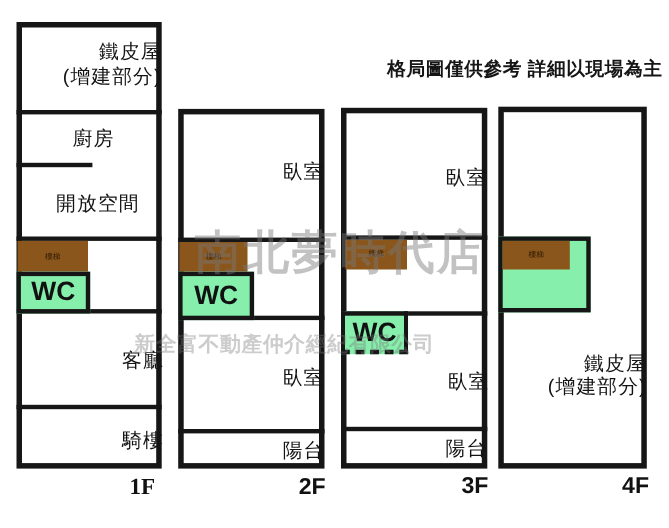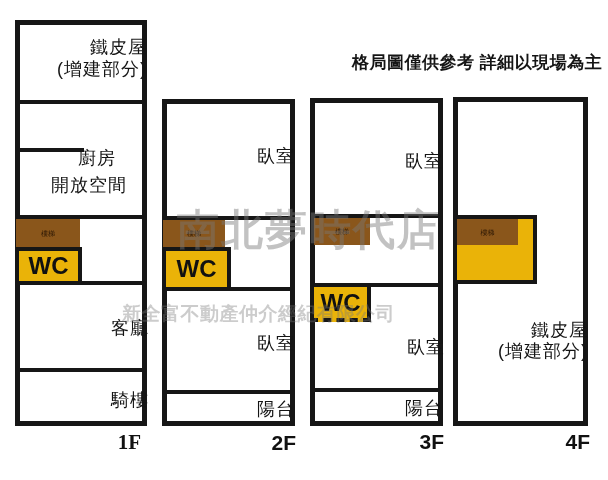--- a/index.html
+++ b/index.html
@@ -18,21 +18,21 @@
   
   .stairs {
     position:absolute; background:#8a561b;
     display:flex; align-items:center; justify-content:center;
   }
   .stairs .tiny {
     font-size:7px; line-height:7px; color:rgba(35,18,2,0.9); letter-spacing:0;
   }
   
   .wcbox {
-    position:absolute; background:#eab308; border:4px solid #161616;
+    position:absolute; background:#86efac; border:4px solid #161616;
     display:flex; align-items:center; justify-content:center;
   }
   .wcbox.dashed-bottom { border-bottom:4px dashed #161616; }
   .wc-text { font-size:24px; font-weight:600; color:#111; letter-spacing:0; }
   
   .room-label {
     position:absolute; text-align:right; color:#141414;
     font-size:18px; line-height:21px; font-weight:500; letter-spacing:1px;
     white-space:nowrap;
   }
@@ -80,21 +80,21 @@
 
   <div class="stairs" style="left:16px; top:219px; width:64px; height:28px;">
     <span class="tiny">樓梯</span>
   </div>
   <div class="wcbox" style="left:15px; top:247px; width:67px; height:38px;">
     <span class="wc-text">WC</span>
   </div>
 
   <div class="room-label" style="left:15px; top:37px;  width:132px;">鐵皮屋</div>
   <div class="room-label" style="left:15px; top:59px;  width:132px;">(增建部分)</div>
-  <div class="room-label" style="left:20px; top:116px; width:96px;margin-top:32px;">廚房</div>
+  <div class="room-label" style="left:8px; top:116px; width:96px;">廚房</div>
   <div class="room-label" style="left:15px; top:175px; width:112px;">開放空間</div>
   <div class="room-label" style="left:17px; top:318px; width:132px;">客廳</div>
   <div class="room-label" style="left:17px; top:390px; width:132px;">騎樓</div>
   <div class="floor-label" style="left:15px; top:430px; width:126px;font-family:Liberation Serif, serif;">1F</div>
 
   <div class="floor" style="left:162px; top:99px; width:133px; height:327px;"></div>
 
   <div class="wall" style="left:162px; top:216px; width:133px; height:4px;"></div>
   <div class="wall" style="left:162px; top:287px; width:133px; height:4px;"></div>
   <div class="wall" style="left:162px; top:390px; width:133px; height:4px;"></div>

